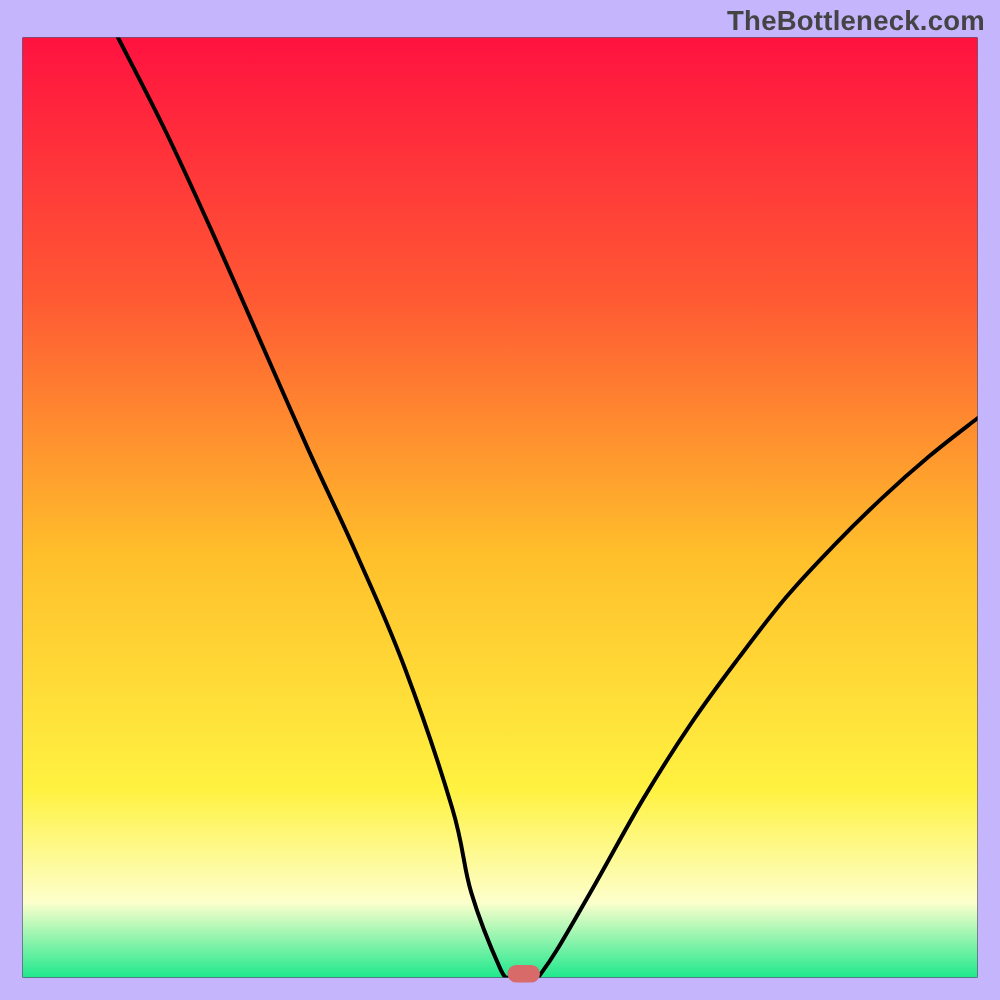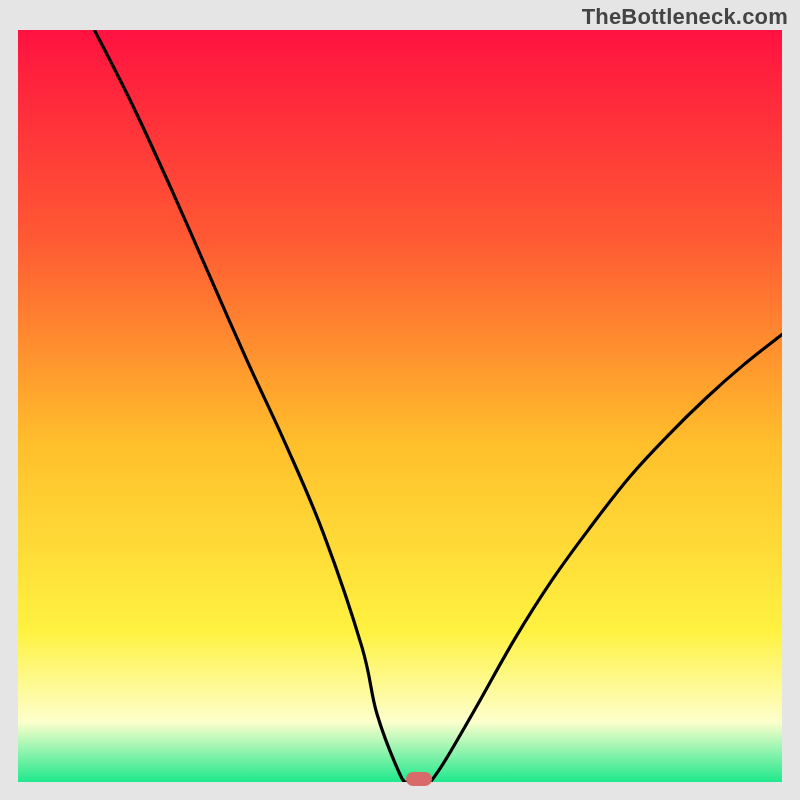--- a/index.html
+++ b/index.html
@@ -8,21 +8,21 @@
     width: 800px;
     height: 800px;
     background: #000;
     overflow: hidden;
     font-family: Arial, Helvetica, sans-serif;
   }
   .frame {
     position: relative;
     width: 800px;
     height: 800px;
-    background: #e5e5e5;
+    background: #c4b5fd;
   }
   .watermark {
     position: absolute;
     top: 4px;
     right: 12px;
     color: #444;
     font-size: 22px;
     font-weight: 600;
     letter-spacing: 0.2px;
     z-index: 5;

